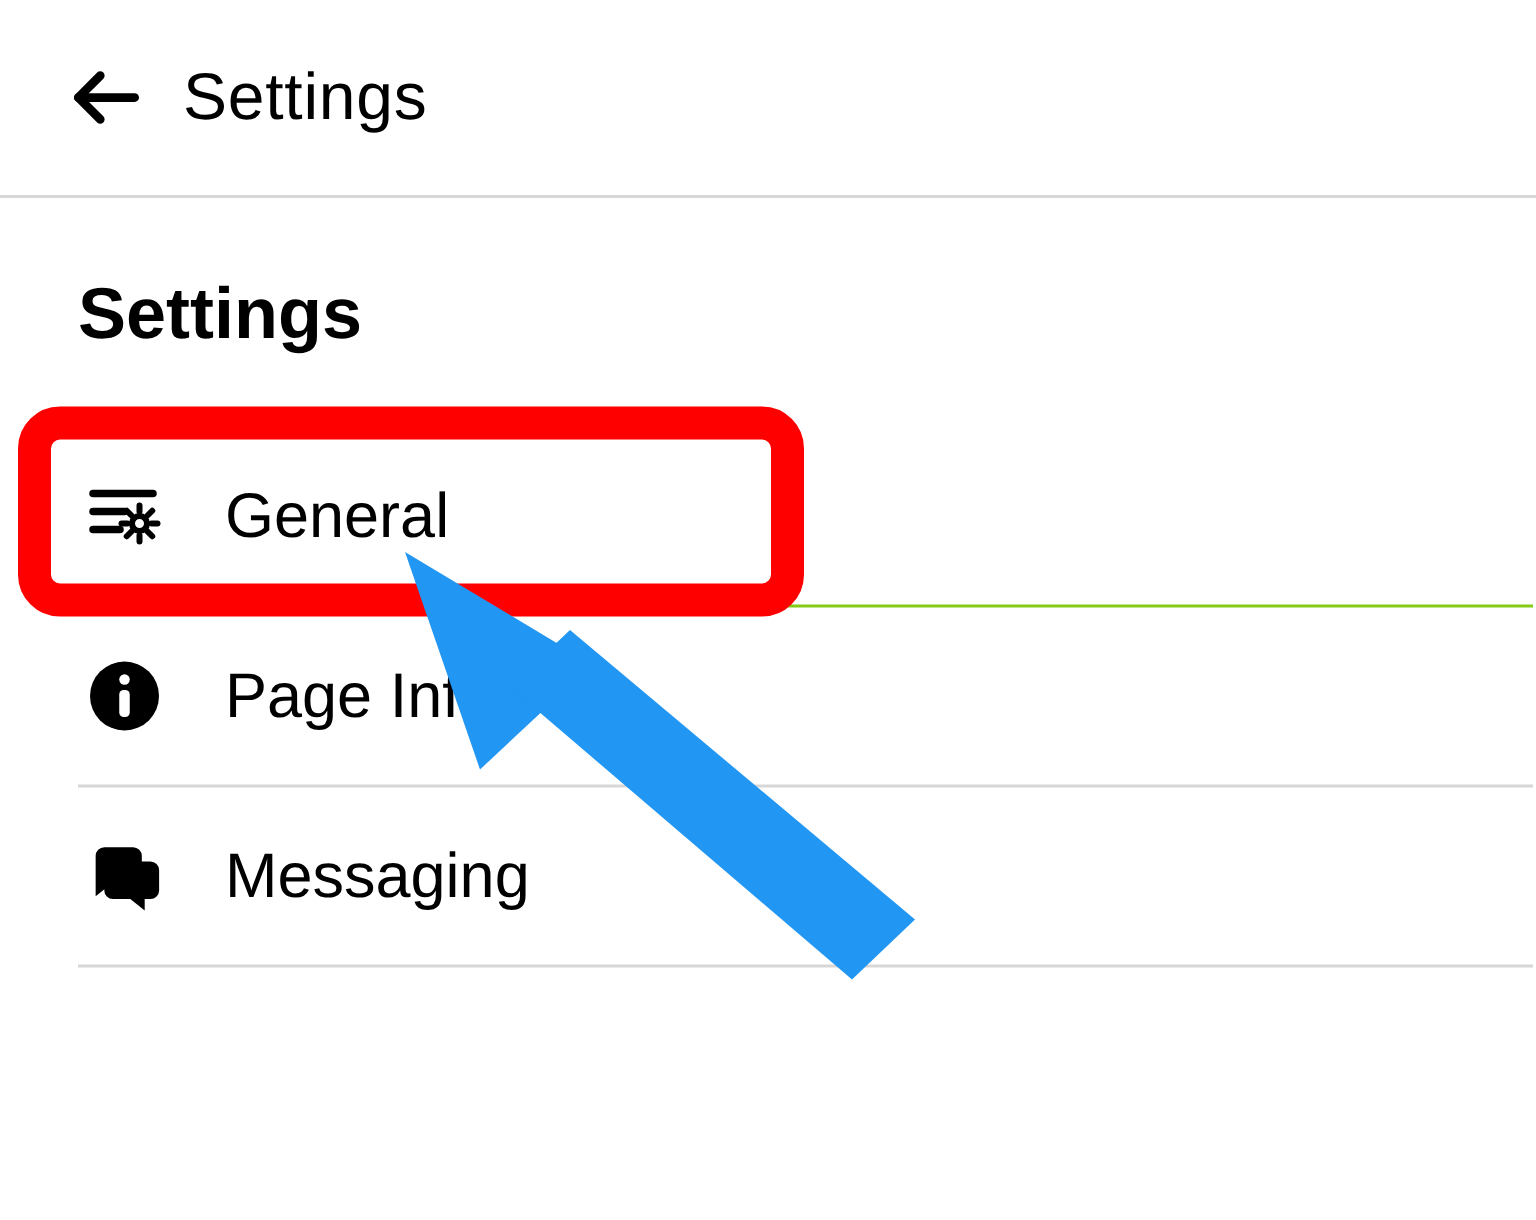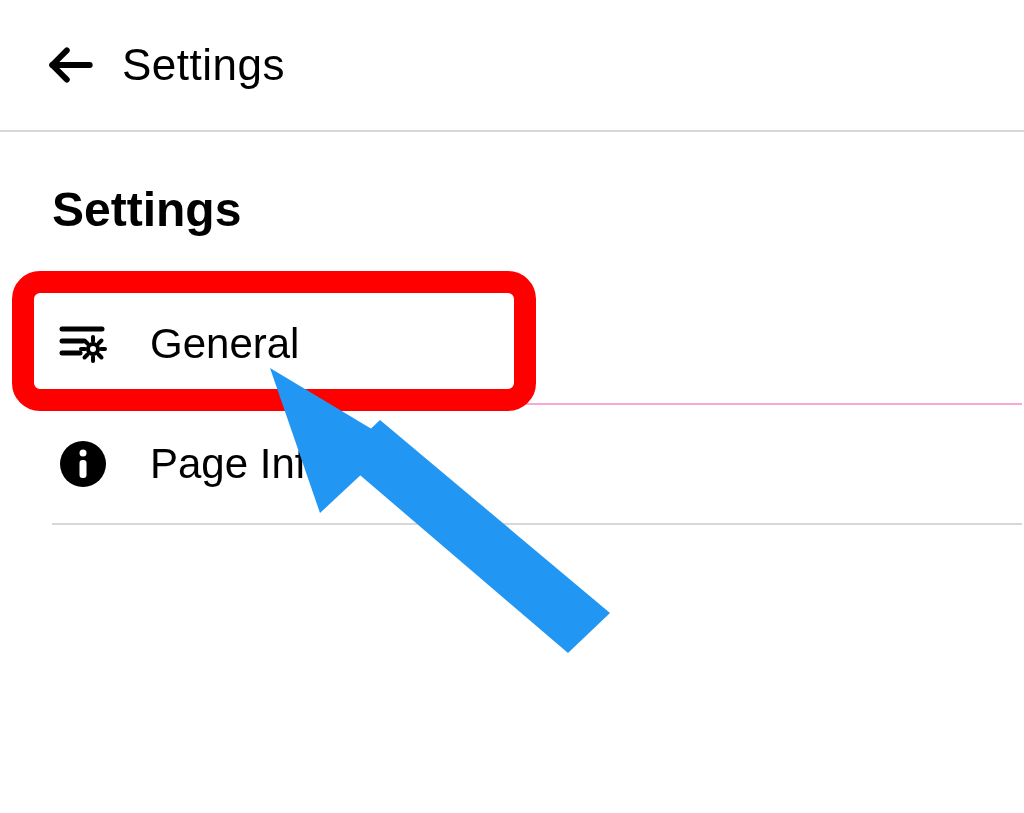--- a/index.html
+++ b/index.html
@@ -45,21 +45,21 @@
   }
   .list-item {
     display: flex;
     align-items: center;
     height: 120px;
     border-bottom: 2px solid #d7d7d7;
     cursor: pointer;
     padding-left: 6px;
   }
   .list-item:first-child {
-    border-bottom: 2px solid #f9a8d4;
+    border-bottom: 2px solid #84cc16;
   }
   .item-icon {
     width: 50px;
     height: 50px;
     display: flex;
     align-items: center;
     justify-content: center;
     flex-shrink: 0;
   }
   .item-label {
@@ -134,20 +134,29 @@
       <div class="item-icon">
         <svg width="50" height="50" viewBox="0 0 50 50">
           <circle cx="25" cy="25" r="23" fill="#000"></circle>
           <circle cx="25" cy="14" r="3.5" fill="#fff"></circle>
           <rect x="21.5" y="21" width="7" height="18" rx="3" fill="#fff"></rect>
         </svg>
       </div>
       <div class="item-label">Page Info</div>
     </div>
 
+    <div class="list-item">
+      <div class="item-icon">
+        <svg width="52" height="52" viewBox="0 0 52 52">
+          <path d="M6 6 h26 a6 6 0 0 1 6 6 v14 a6 6 0 0 1 -6 6 h-16 l-10 8 v-8 a6 6 0 0 1 0 0 v-20 a6 6 0 0 1 6 -6 z" fill="#000" transform="translate(0,0)"></path>
+          <path d="M18 16 h26 a6 6 0 0 1 6 6 v14 a6 6 0 0 1 -6 6 h-4 v8 l-10 -8 h-12 a6 6 0 0 1 -6 -6 v-14 a6 6 0 0 1 6 -6 z" fill="#000"></path>
+        </svg>
+      </div>
+      <div class="item-label">Messaging</div>
+    </div>
 
 
   </div>
 </div>
 
 <div class="highlight-box"></div>
 
 <svg class="arrow-overlay" width="400" height="350" viewBox="0 0 400 350">
   <g fill="#2196f3">
     <polygon points="40,20 165,95 90,165"></polygon>

